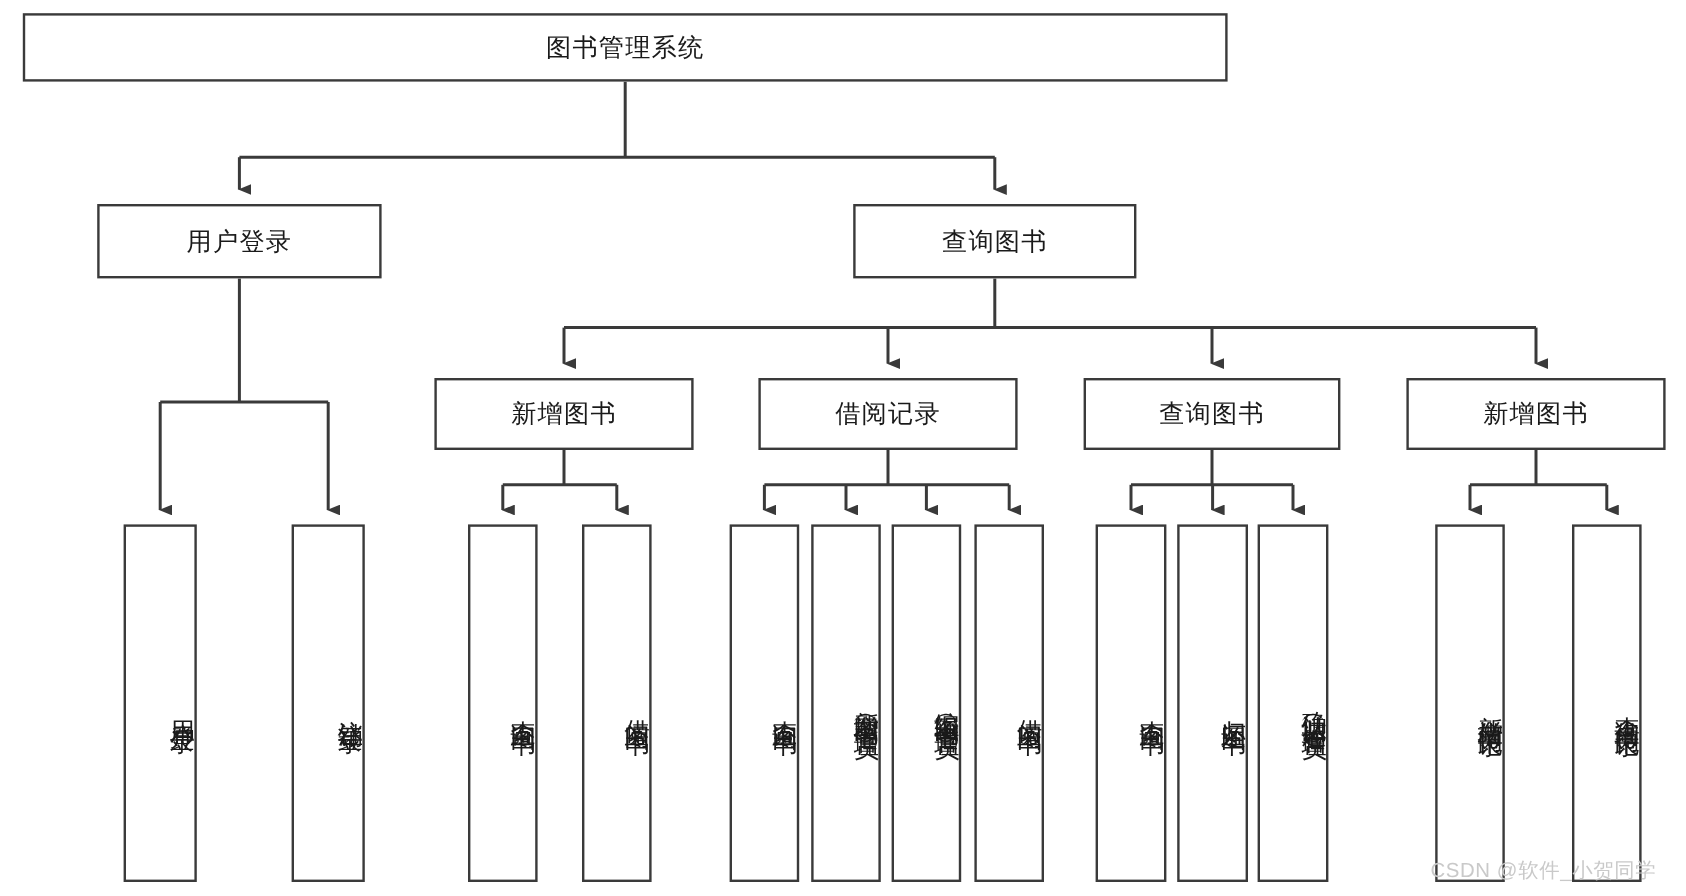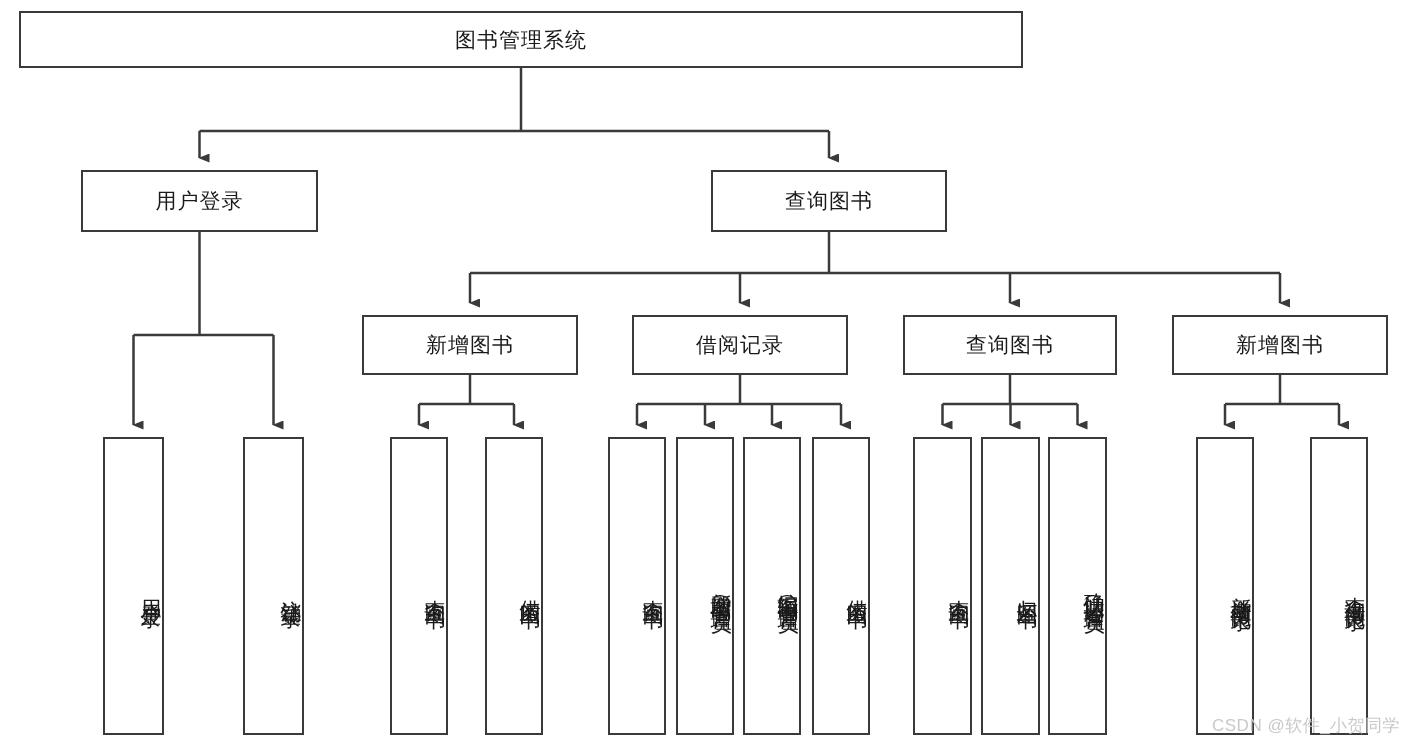--- a/index.html
+++ b/index.html
@@ -51,21 +51,20 @@
     align-items: flex-start;
     justify-content: center;
     white-space: nowrap;
   }
   .watermark {
     position: absolute;
     font-size: 17px;
     color: #c9c9c9;
     white-space: nowrap;
     letter-spacing: 0.5px;
-    margin-left: 20px;
   }
 </style>
 </head>
 <body>
 
 <div id="diagram-root">
 
   <svg class="edges" viewBox="0 0 1405 747" xmlns="http://www.w3.org/2000/svg">
     <defs>
       <marker id="arrowhead" markerWidth="9" markerHeight="11" refX="4.5" refY="10" orient="auto" markerUnits="userSpaceOnUse">

